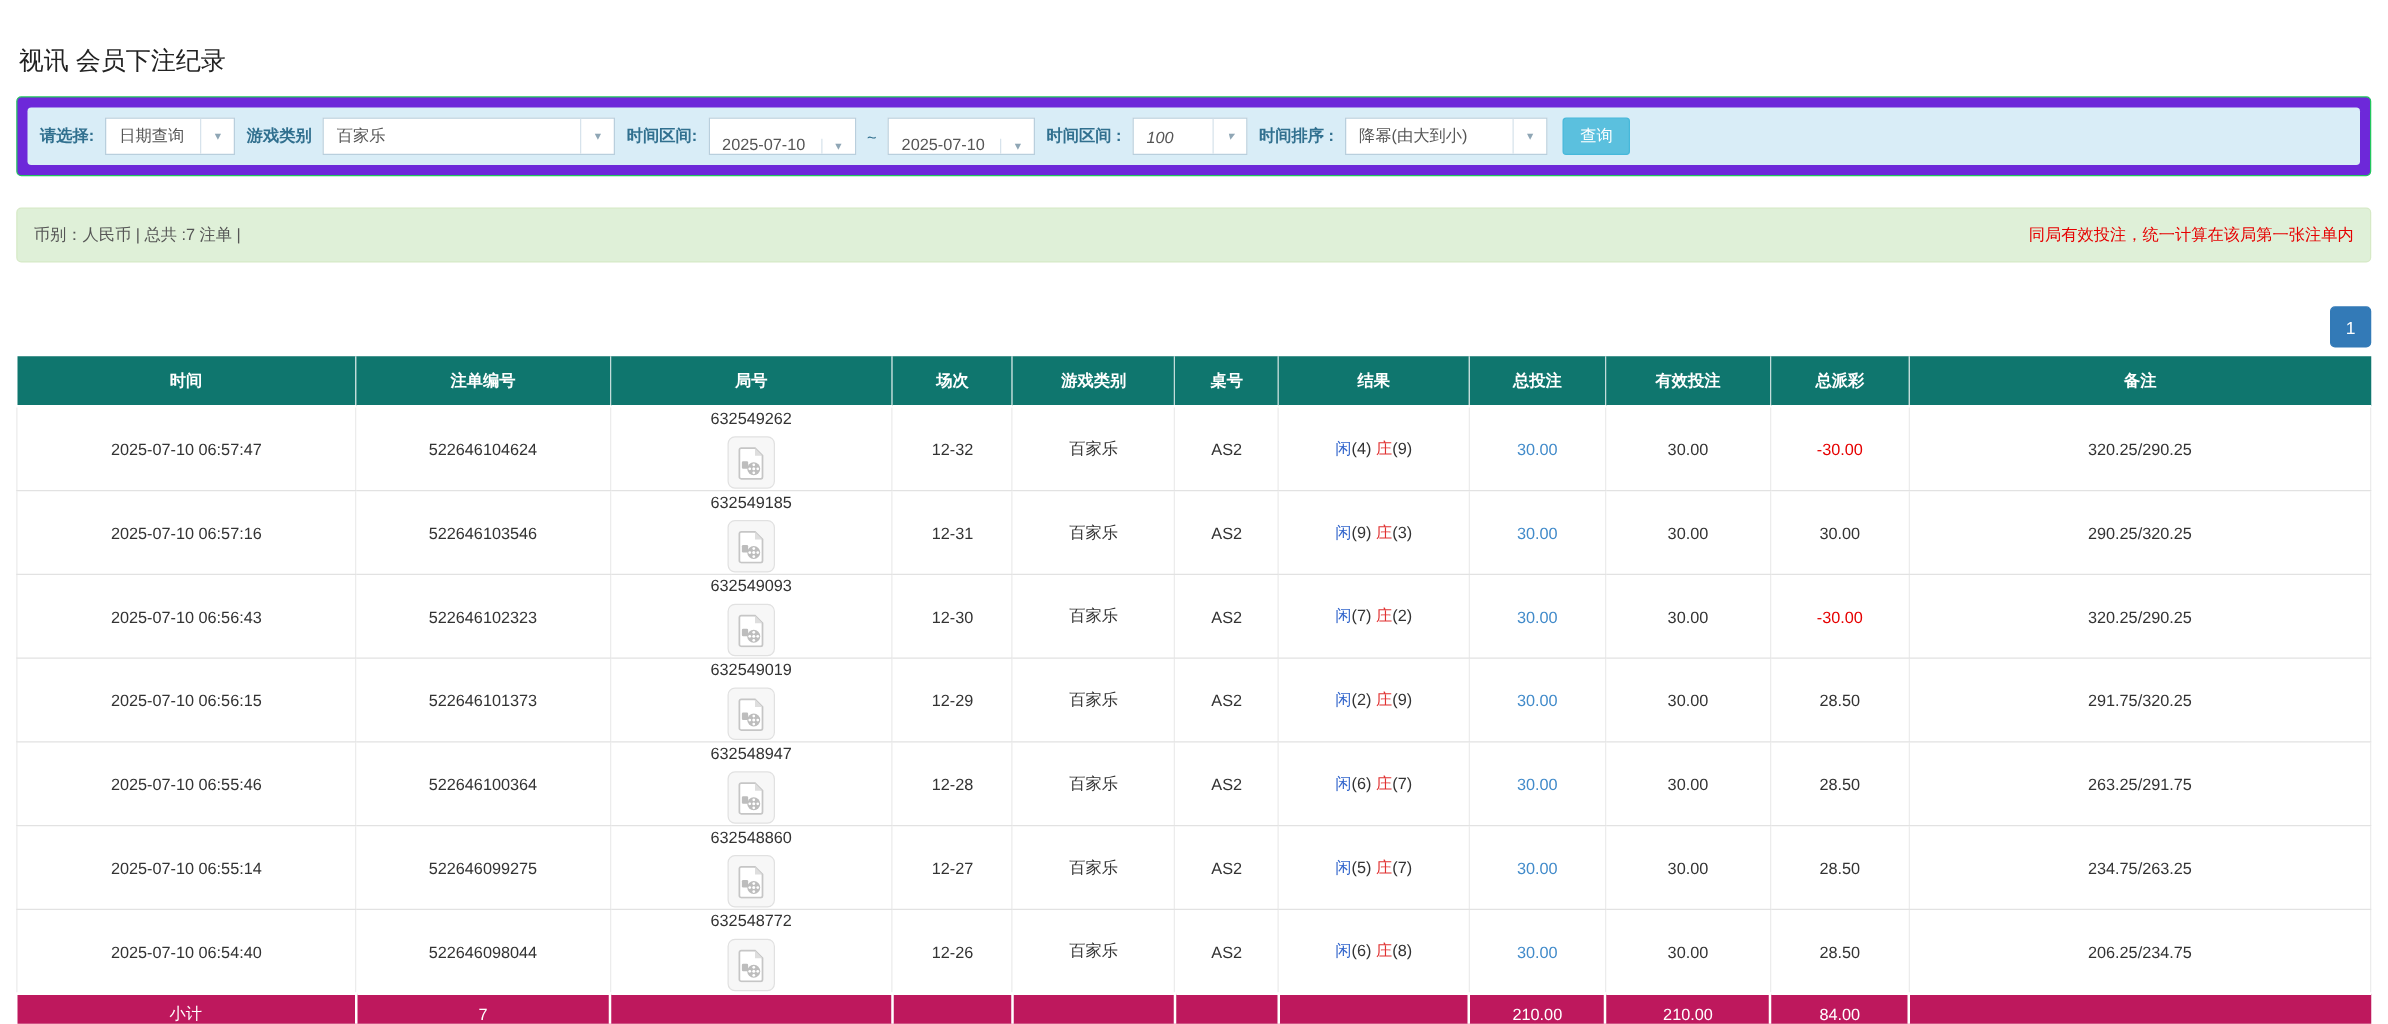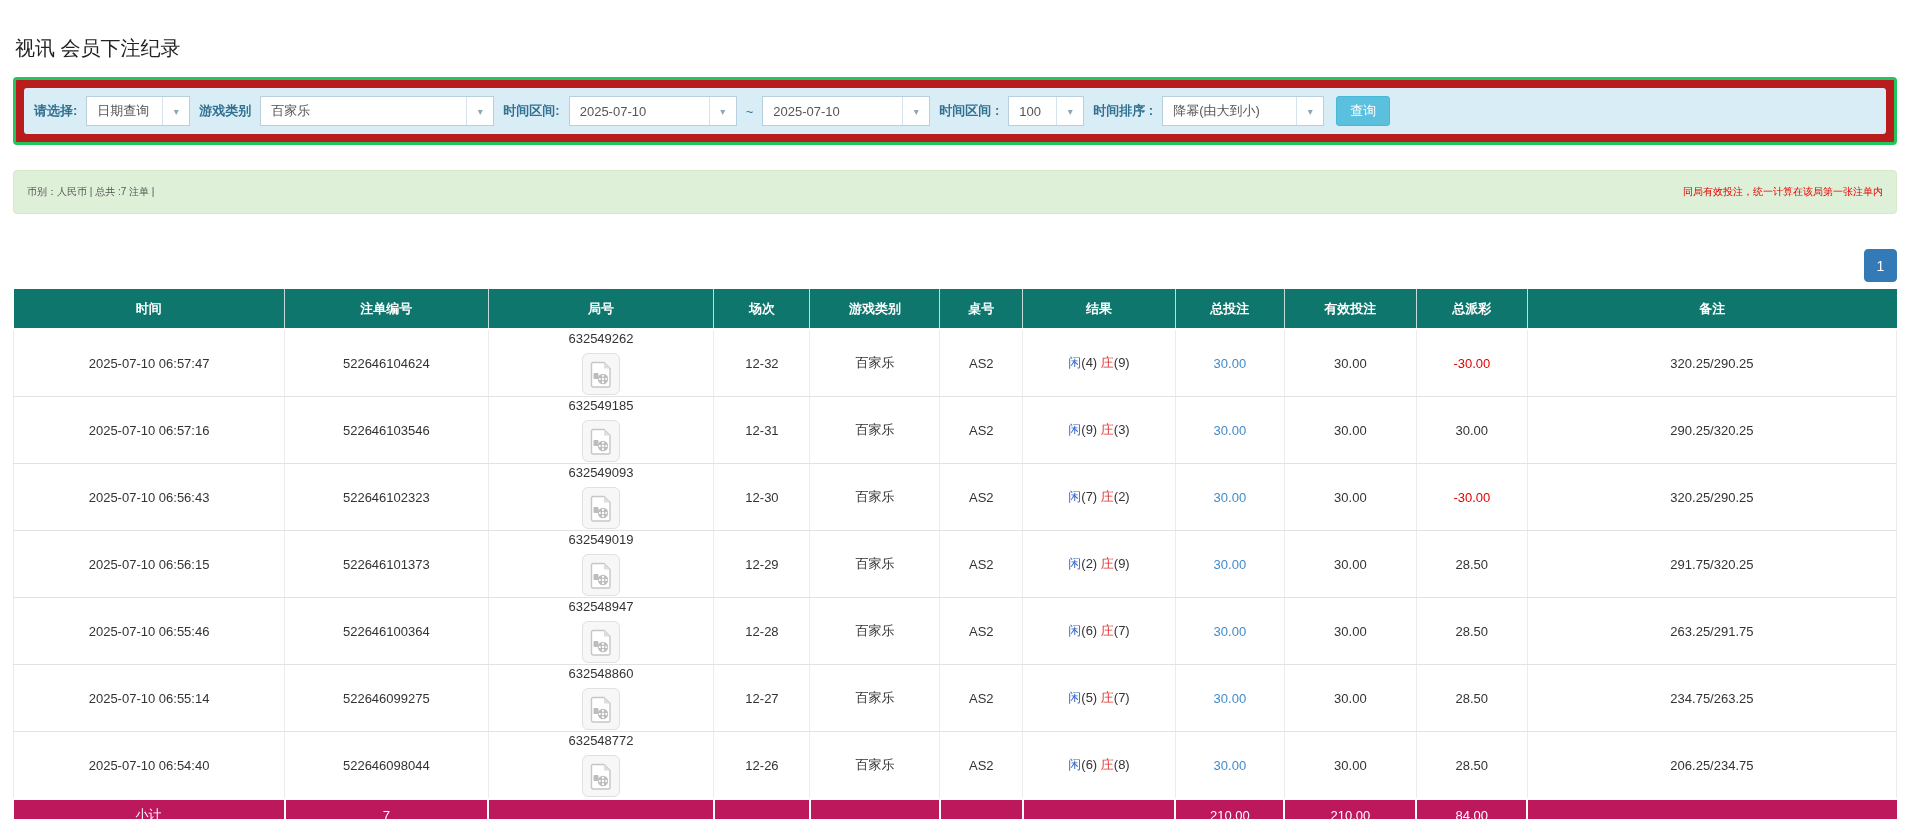--- a/index.html
+++ b/index.html
@@ -13,22 +13,22 @@
   .container { padding: 16px 13px; }
 
   
   .page-title {
     font-size: 20px; font-weight: normal; color: #222;
     margin: 0; padding: 19px 2px 15px;
   }
 
   
   .filter-panel {
-    border: 3px solid #22c55e; border-radius: 4px;
-    background: #b91c1c; padding: 8px;
+    border: 1px solid #22c55e; border-radius: 4px;
+    background: #6d28d9; padding: 8px;
   }
   .filter-strip {
     background: #d9edf7; border-radius: 3px;
     display: flex; align-items: center; gap: 9px;
     padding: 7px 10px; height: 46px;
   }
   .f-label {
     font-size: 13px; font-weight: bold; color: #31708f; white-space: nowrap;
   }
   .sel {
@@ -38,37 +38,37 @@
   .sel .sel-text {
     display: flex; align-items: center; padding: 0 10px;
     font-size: 13px; color: #555; flex: 1; white-space: nowrap; overflow: hidden;
   }
   .sel .sel-arrow {
     width: 27px; border-left: 1px solid #d7e3ec; color: #8fa6b5;
     display: flex; align-items: center; justify-content: center; font-size: 10px;
   }
   .sel-type    { width: 104px; }
   .sel-game    { width: 234px; }
-  .sel-date    { width: 168px; }
-  .sel-perpage { width: 76px;  }
+  .sel-date    { width: 118px; align-items: flex-end; }
+  .sel-perpage { width: 92px; font-style: italic;  }
   .sel-sort    { width: 162px; }
   .tilde { color: #31708f; font-size: 13px; }
   .search-btn {
     height: 30px; padding: 0 13px; margin-left: 3px;
     background: #5bc0de; border: 1px solid #46b8da; border-radius: 3px;
     color: #fff; font-size: 13px; cursor: pointer;
     font-family: "Liberation Sans", sans-serif;
   }
 
   
   .summary-bar {
     margin-top: 25px; height: 44px;
     background: #dff0d8; border: 1px solid #d6e9c6; border-radius: 4px;
     display: flex; align-items: center; justify-content: space-between;
-    padding: 0 13px; font-size: 10px;
+    padding: 0 13px; font-size: 13px;
   }
   .summary-left  { color: #555; }
   .summary-right { color: #e60000; }
 
   
   .pager { display: flex; justify-content: flex-end; }
   .pager-top    { margin-top: 35px; margin-bottom: 7px; }
   .pager-bottom { margin-top: 17px; }
   .page-btn {
     min-width: 33px; height: 33px; padding: 0 6px;

